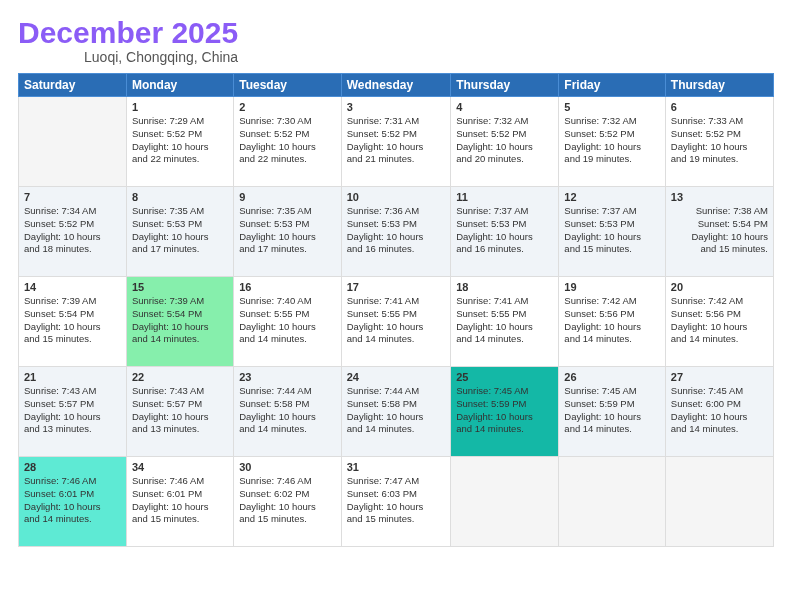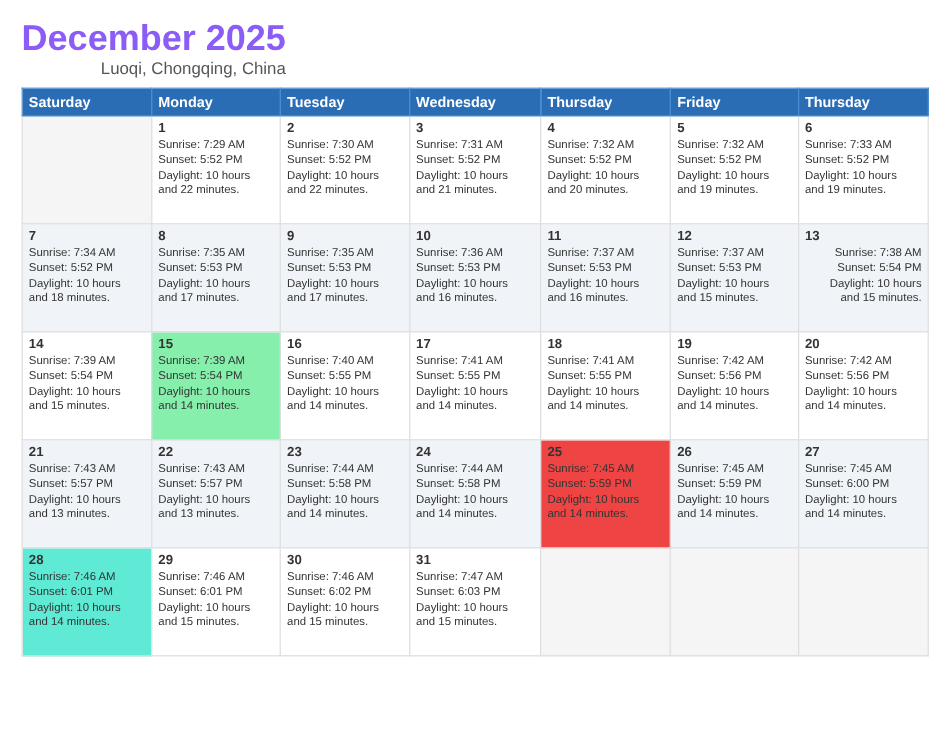--- a/index.html
+++ b/index.html
@@ -291,21 +291,21 @@
 Daylight: 10 hours
 and 14 minutes.</div>
           </td>
           <td style="background: rgb(240, 244, 248);">
             <span class="day-number">24</span>
             <div class="day-info" style="white-space: pre-line;">Sunrise: 7:44 AM
 Sunset: 5:58 PM
 Daylight: 10 hours
 and 14 minutes.</div>
           </td>
-          <td style="background: #ef4444;">
+          <td style="background: #14b8a6;">
             <span class="day-number">25</span>
             <div class="day-info" style="white-space: pre-line;">Sunrise: 7:45 AM
 Sunset: 5:59 PM
 Daylight: 10 hours
 and 14 minutes.</div>
           </td>
           <td style="background: rgb(240, 244, 248);">
             <span class="day-number">26</span>
             <div class="day-info" style="white-space: pre-line;">Sunrise: 7:45 AM
 Sunset: 5:59 PM
@@ -322,21 +322,21 @@
         </tr>
         <tr>
           <td style="background: #5eead4;">
             <span class="day-number">28</span>
             <div class="day-info" style="white-space: pre-line;">Sunrise: 7:46 AM
 Sunset: 6:01 PM
 Daylight: 10 hours
 and 14 minutes.</div>
           </td>
           <td style="background: rgb(255, 255, 255);">
-            <span class="day-number">29</span>
+            <span class="day-number">34</span>
             <div class="day-info" style="white-space: pre-line;">Sunrise: 7:46 AM
 Sunset: 6:01 PM
 Daylight: 10 hours
 and 15 minutes.</div>
           </td>
           <td style="background: rgb(255, 255, 255);">
             <span class="day-number">30</span>
             <div class="day-info" style="white-space: pre-line;">Sunrise: 7:46 AM
 Sunset: 6:02 PM
 Daylight: 10 hours

